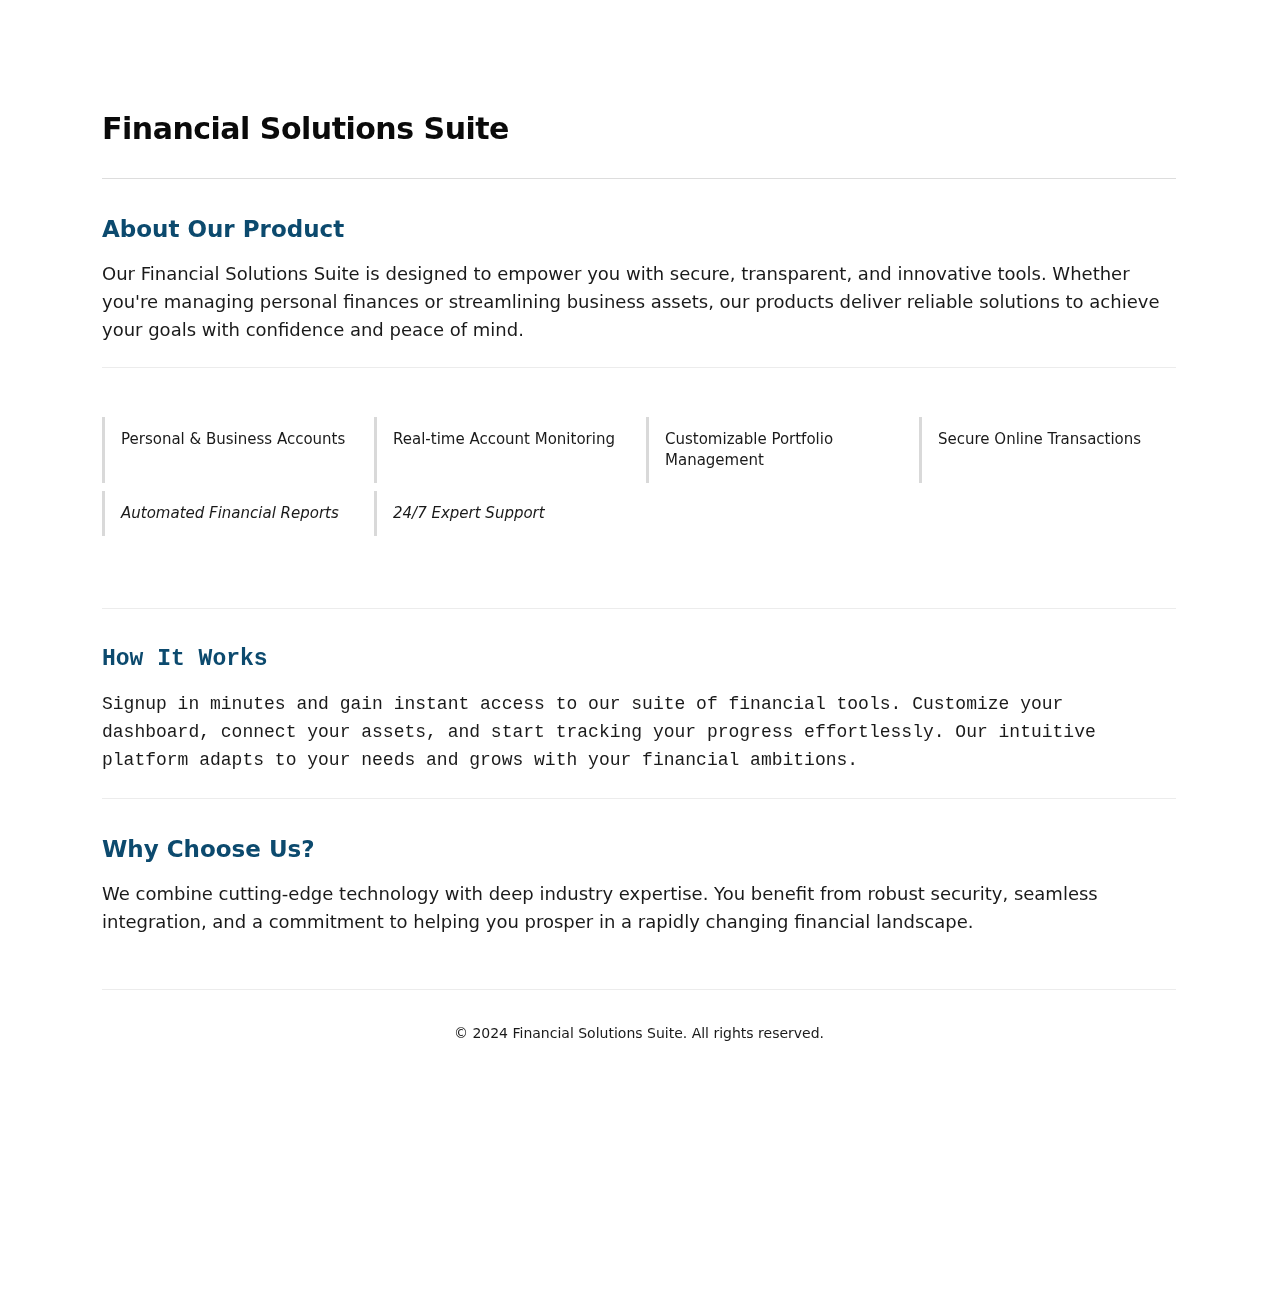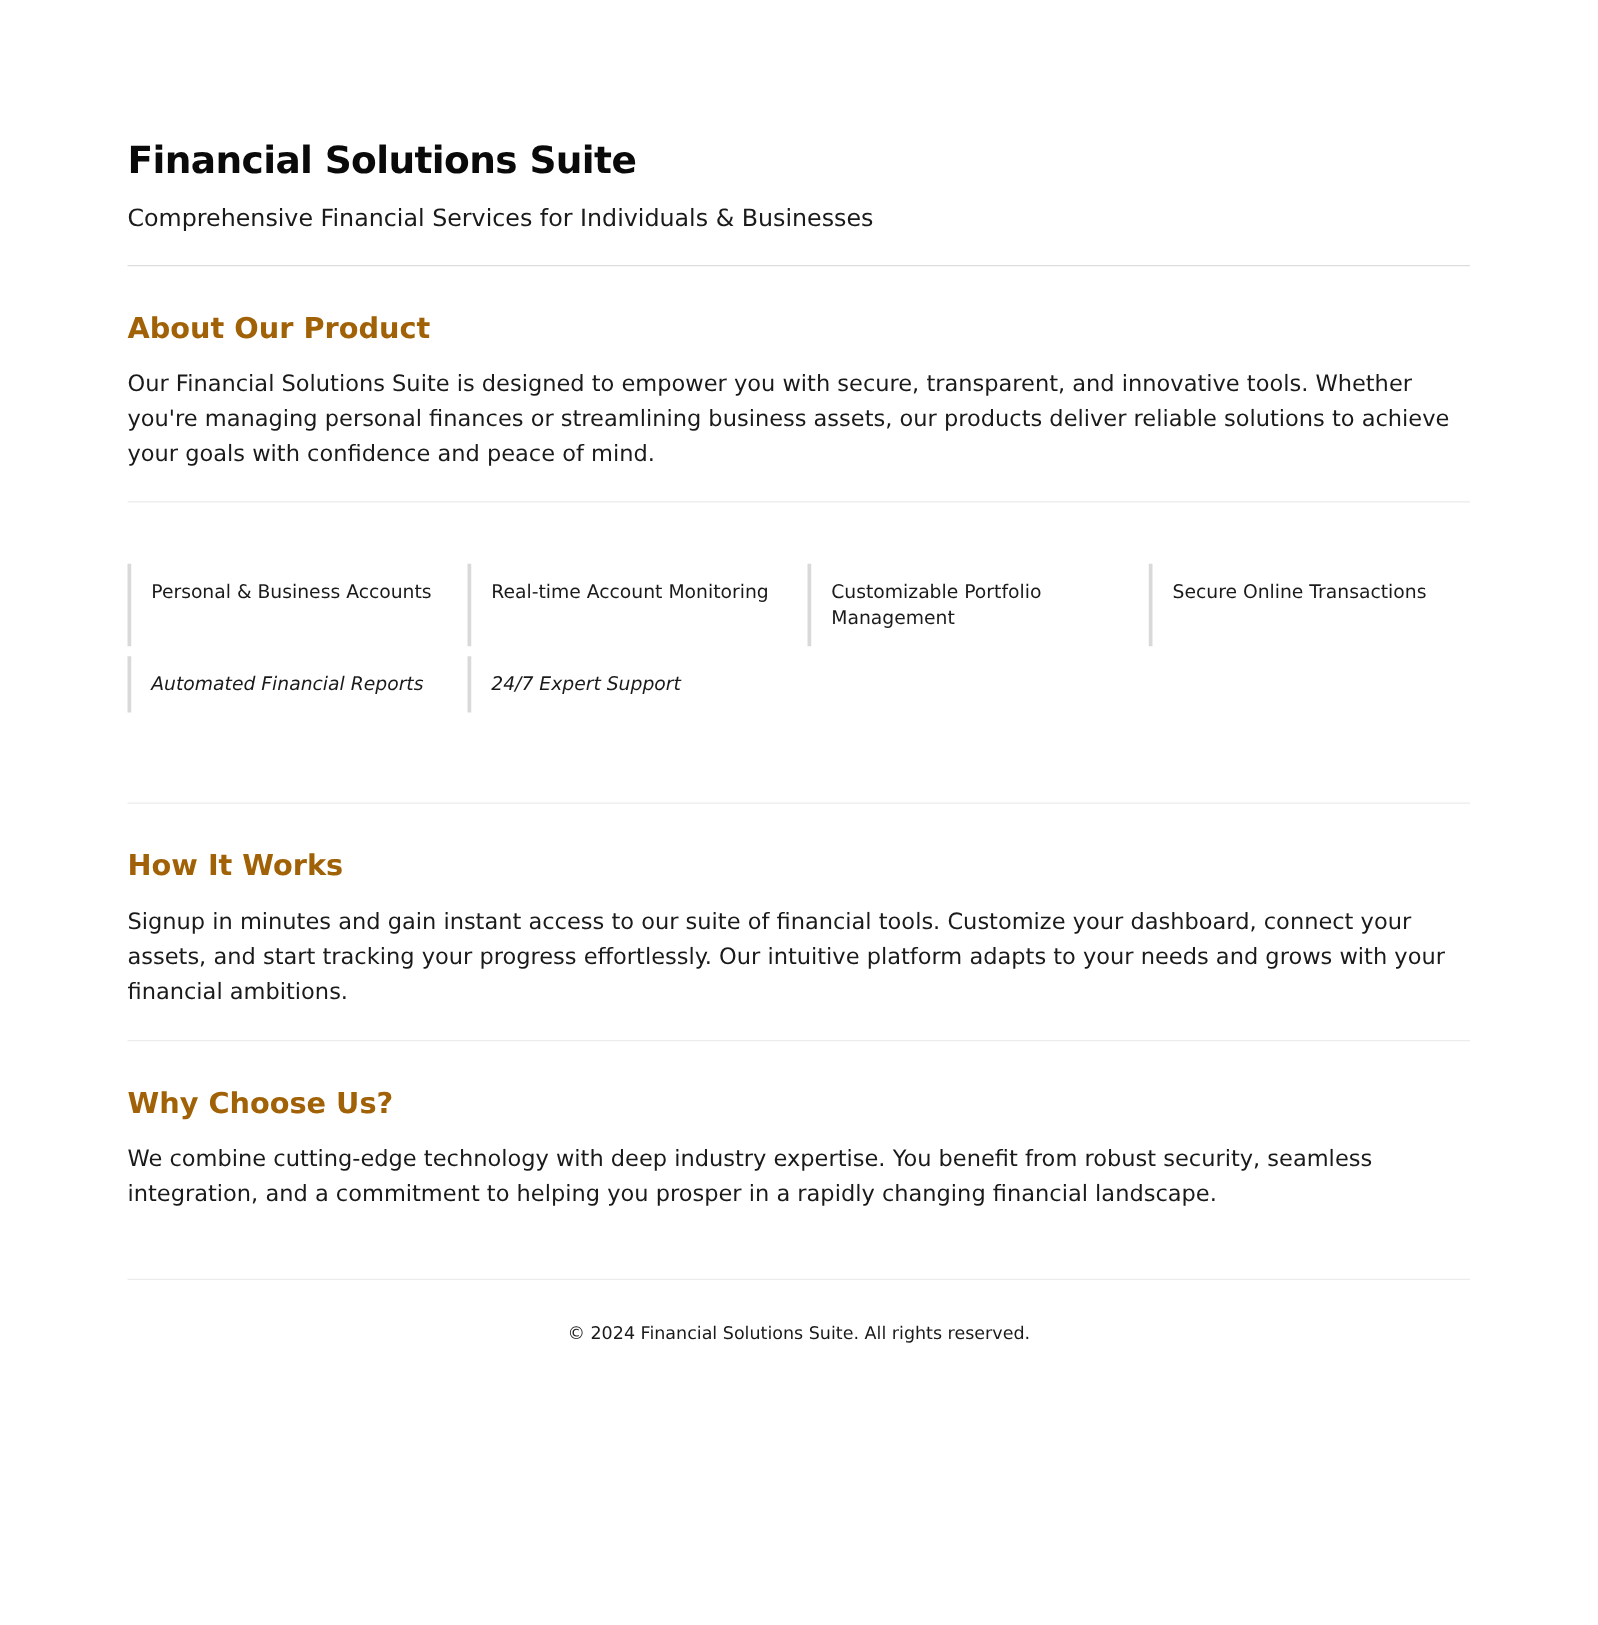--- a/index.html
+++ b/index.html
@@ -32,36 +32,36 @@
     .header-rule {
       margin-top: 24px;
       border: none;
       border-top: 1px solid #dddddd;
     }
     .section { padding-top: 34px; }
     .section h2 {
       font-size: 23px;
       font-weight: 600;
       line-height: 32px;
-      color: #a16207;
+      color: #0c4a6e;
     }
     .section p {
       margin-top: 15px;
       font-size: 18px;
       line-height: 28px;
       color: #1a1a1a;
       width: 1074px;
     }
     .section-rule {
       border: none;
       border-top: 1px solid #ececec;
     }
     #about { height: 188px; }
     #features { height: 240px; }
-    #how { height: 189px; }
+    #how { height: 189px; font-family: Liberation Mono, monospace; }
     #why { height: 190px; }
 
     .features-grid {
       margin-top: 15px;
       display: grid;
       grid-template-columns: 272px 272px 273px 257px;
       row-gap: 8px;
     }
     .feature {
       border-left: 3px solid #d9d9d9;
@@ -81,21 +81,20 @@
       color: #1a1a1a;
     }
   </style>
 </head>
 <body>
 
 <div class="container">
 
   <header>
     <h1 class="page-title">Financial Solutions Suite</h1>
-    <div class="page-subtitle">Comprehensive Financial Services for Individuals &amp; Businesses</div>
   </header>
   <hr class="header-rule">
 
   <section class="section" id="about">
     <h2>About Our Product</h2>
     <p>Our Financial Solutions Suite is designed to empower you with secure, transparent, and innovative tools. Whether you're managing personal finances or streamlining business assets, our products deliver reliable solutions to achieve your goals with confidence and peace of mind.</p>
   </section>
   <hr class="section-rule">
 
   <section class="section" id="features">

